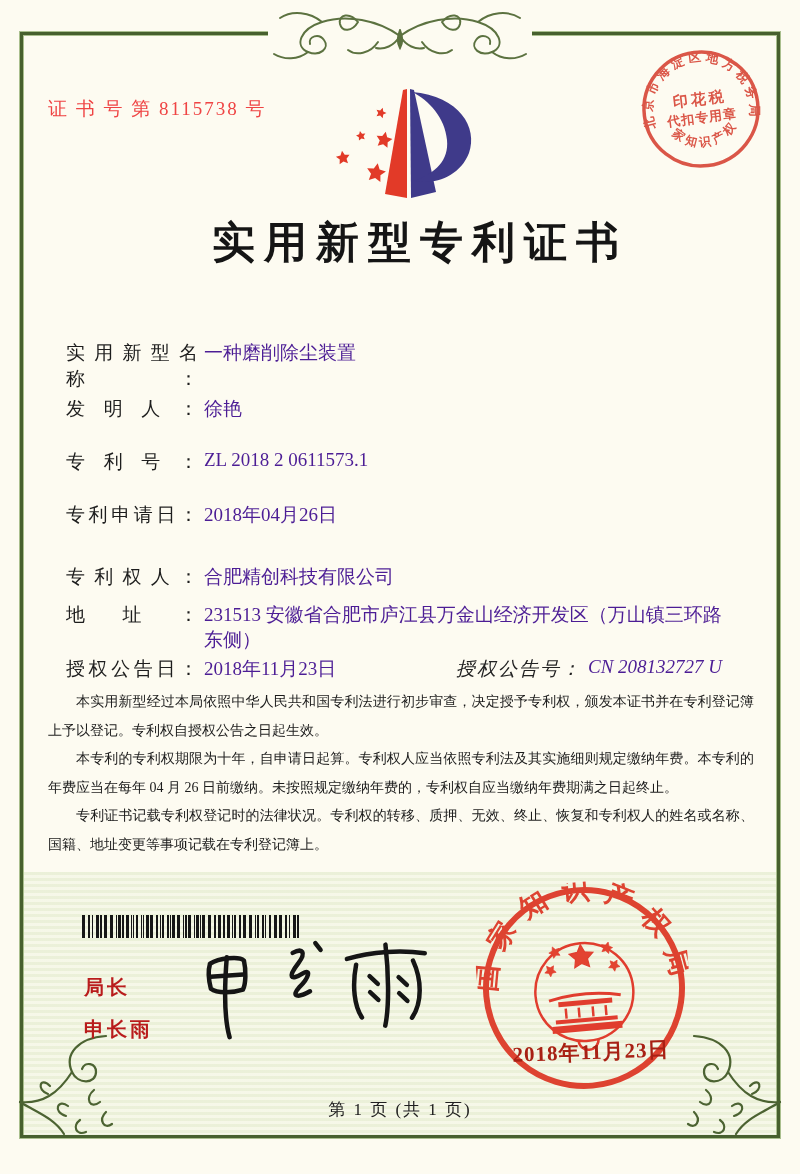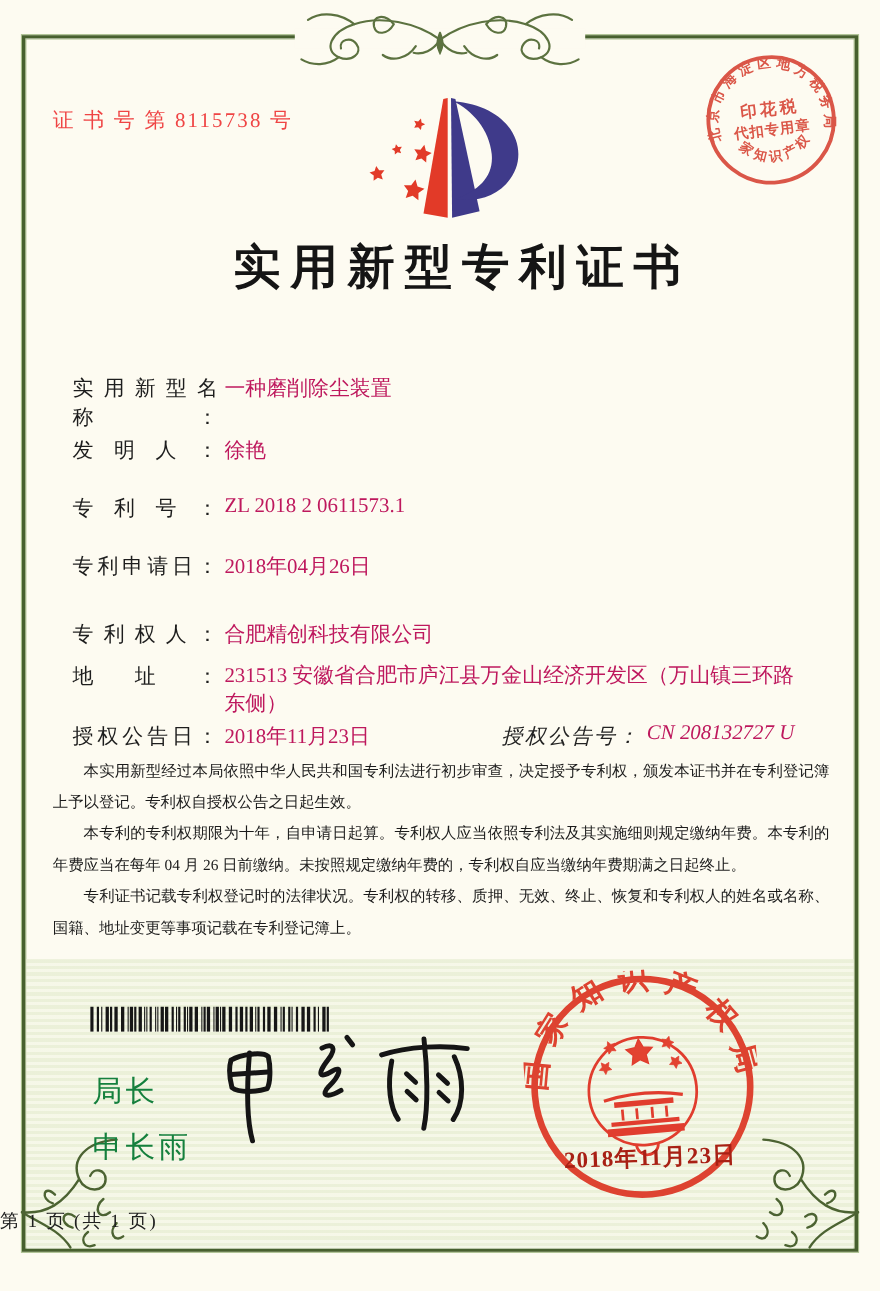--- a/index.html
+++ b/index.html
@@ -42,52 +42,52 @@
     text-align:center; font-size:43px; font-weight:bold;
     letter-spacing:9px; color:#151515;margin-left:40px;
   }
 
   .fields { position:absolute; left:66px; top:330px; width:690px; font-size:19px; }
   .frow { position:absolute; left:0; display:flex; align-items:flex-start; }
   .frow .lab {
     display:inline-block; width:132px; text-align-last:justify;
     text-align:justify; flex:none; color:#1d1d1d;
   }
-  .frow .val { margin-left:6px; color:#be185d; }
+  .frow .val { margin-left:6px; color:#4c1d95; }
   .addr-val { width:520px; line-height:25px; }
   .grant-right { position:absolute; left:390px; top:0; display:flex;font-style:italic; }
   .grant-right .lab2 { letter-spacing:2px; }
 
   .paras {
     position:absolute; left:48px; top:688px; width:706px;
     font-size:14px; line-height:28.5px; text-align:justify; color:#1b1b1b;
   }
   .paras p { margin:0; text-indent:2em; }
 
   .barcode { position:absolute; left:82px; top:915px; }
 
   .sig-labels {
     position:absolute; left:84px; top:974px;
     font-family:"Liberation Sans","DejaVu Sans",sans-serif;
-    font-size:27px; font-weight:400; letter-spacing:3px; color:#15803d;
+    font-size:20px; font-weight:700; letter-spacing:3px; color:#b91c1c;
   }
   .sig-labels .l2 { margin-top:15px;text-align:right; }
 
   .signature { position:absolute; left:198px; top:938px; transform:rotate(-2deg); }
 
   .seal { position:absolute; left:478px; top:882px; transform:rotate(-5deg); opacity:.95; }
   .seal-date {
     position:absolute; left:496px; top:1038px; width:190px;
     font-size:21px; font-weight:bold; color:#a82014;
     letter-spacing:1px; transform:rotate(-2deg); text-align:center; white-space:nowrap;
   }
 
   .footer {
     position:absolute; left:0; right:0; top:1098px;
-    font-size:17px; color:#202020; letter-spacing:2px;
+    text-align:center; font-size:17px; color:#202020; letter-spacing:2px;
   }
 
   .ornament { position:absolute; pointer-events:none; }
   .orn-top { left:250px; top:2px; }
   .orn-bl { left:6px; top:1028px; }
   .orn-br { right:6px; top:1028px; transform:scaleX(-1); }
 </style>
 </head>
 <body>
 

